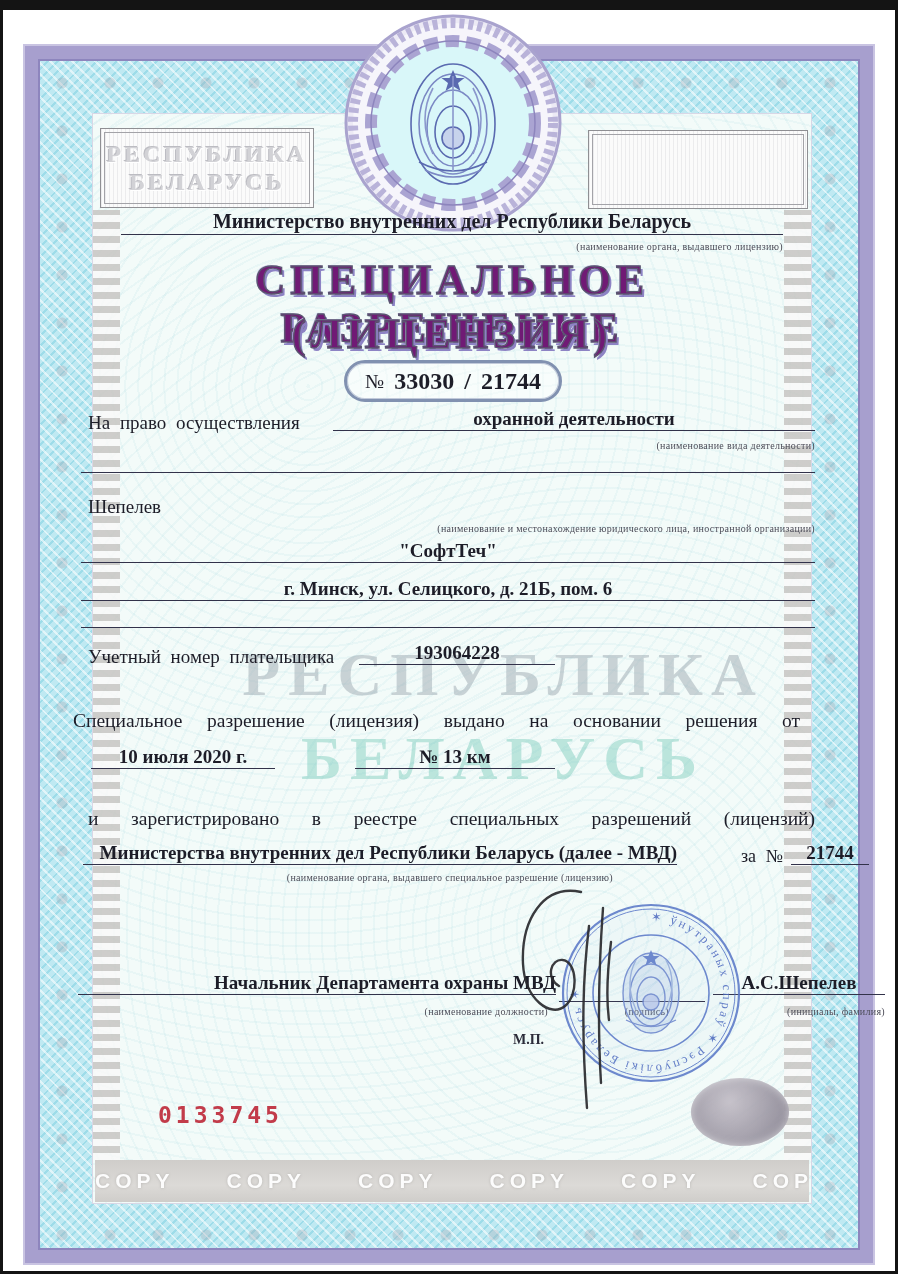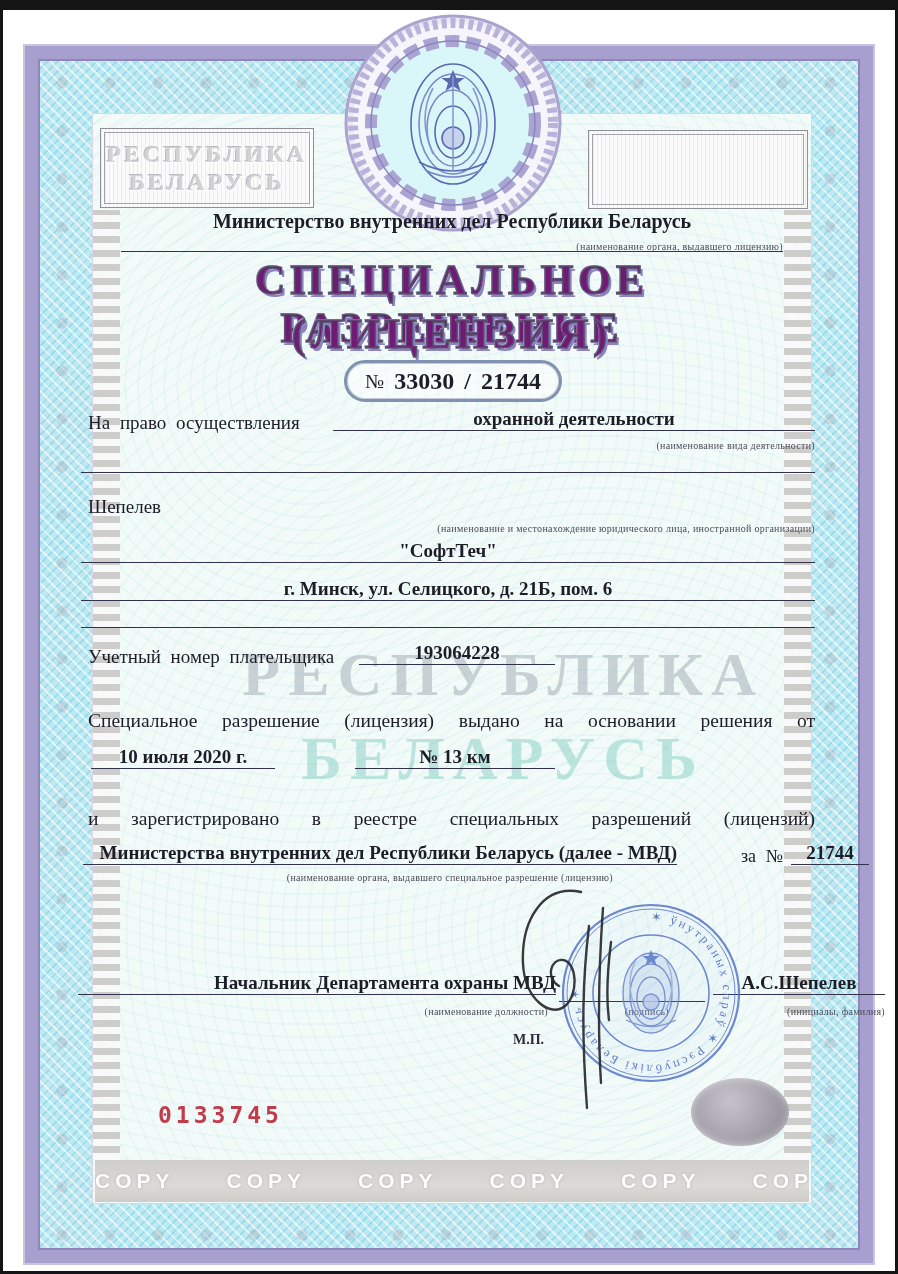--- a/index.html
+++ b/index.html
@@ -71,21 +71,21 @@
   .medallion{position:absolute;left:338px;top:2px;}
   
   .abs{position:absolute;}
   .lbl{font-size:19px;word-spacing:5px;}
   .val{font-weight:bold;font-size:19px;}
   .cap{font-size:10px;color:#4c4c58;text-align:right;letter-spacing:.3px;}
   .field{border-bottom:1.5px solid #32324a;text-align:center;}
   .rule{border-bottom:1.5px solid #32324a;height:0;}
   .ministry{
     left:118px;top:200px;width:662px;text-align:center;
-    font-weight:bold;font-size:20px;border-bottom:1.5px solid #32324a;padding-bottom:18px;
+    font-weight:bold;font-size:20px;border-bottom:1.5px solid #32324a;padding-bottom:1px;
   }
   .big-title{
     left:92px;width:714px;text-align:center;
     font-weight:bold;letter-spacing:5px;
     color:#701a75;
     -webkit-text-stroke:1.4px #5a5570;
     text-shadow:2.5px 2.5px 0 #8d83c4, -1px -1px 0 #c3bde0;
   }
   .title1{top:246px;font-size:42px;}
   .title2{top:300px;font-size:42px;}
@@ -191,21 +191,21 @@
   <div class="abs lbl" style="left:85px;top:486px;">Шепелев</div>
   <div class="abs cap" style="left:196px;top:513px;width:616px;">(наименование и местонахождение юридического лица, иностранной организации)</div>
 
   <div class="abs field val" style="left:78px;top:530px;width:734px;">"СофтТеч"</div>
   <div class="abs field val" style="left:78px;top:568px;width:734px;">г. Минск,  ул. Селицкого, д. 21Б, пом. 6</div>
   <div class="abs rule" style="left:78px;top:617px;width:734px;"></div>
 
   <div class="abs lbl" style="left:85px;top:636px;">Учетный номер плательщика</div>
   <div class="abs field val" style="left:356px;top:632px;width:196px;">193064228</div>
 
-  <div class="abs just" style="left:85px;top:700px;width:727px;">Специальное разрешение  (лицензия)  выдано  на основании решения от</div>
+  <div class="abs just" style="left:70px;top:700px;width:727px;">Специальное разрешение  (лицензия)  выдано  на основании решения от</div>
   <div class="abs field val" style="left:88px;top:736px;width:184px;">10  июля 2020 г.</div>
   <div class="abs field val" style="left:352px;top:736px;width:200px;">№ 13 км</div>
 
   <div class="abs just" style="left:85px;top:798px;width:727px;">и  зарегистрировано  в реестре  специальных  разрешений  (лицензий)</div>
 
   <div class="abs field val" style="left:80px;top:832px;width:588px;text-align:right;padding-left:6px;">Министерства  внутренних дел Республики Беларусь (далее - МВД)</div>
   <div class="abs lbl" style="left:738px;top:836px;font-size:18px;">за №</div>
   <div class="abs field val" style="left:788px;top:832px;width:78px;">21744</div>
   <div class="abs cap" style="left:130px;top:862px;width:480px;">(наименование органа, выдавшего специальное разрешение (лицензию)</div>
 

